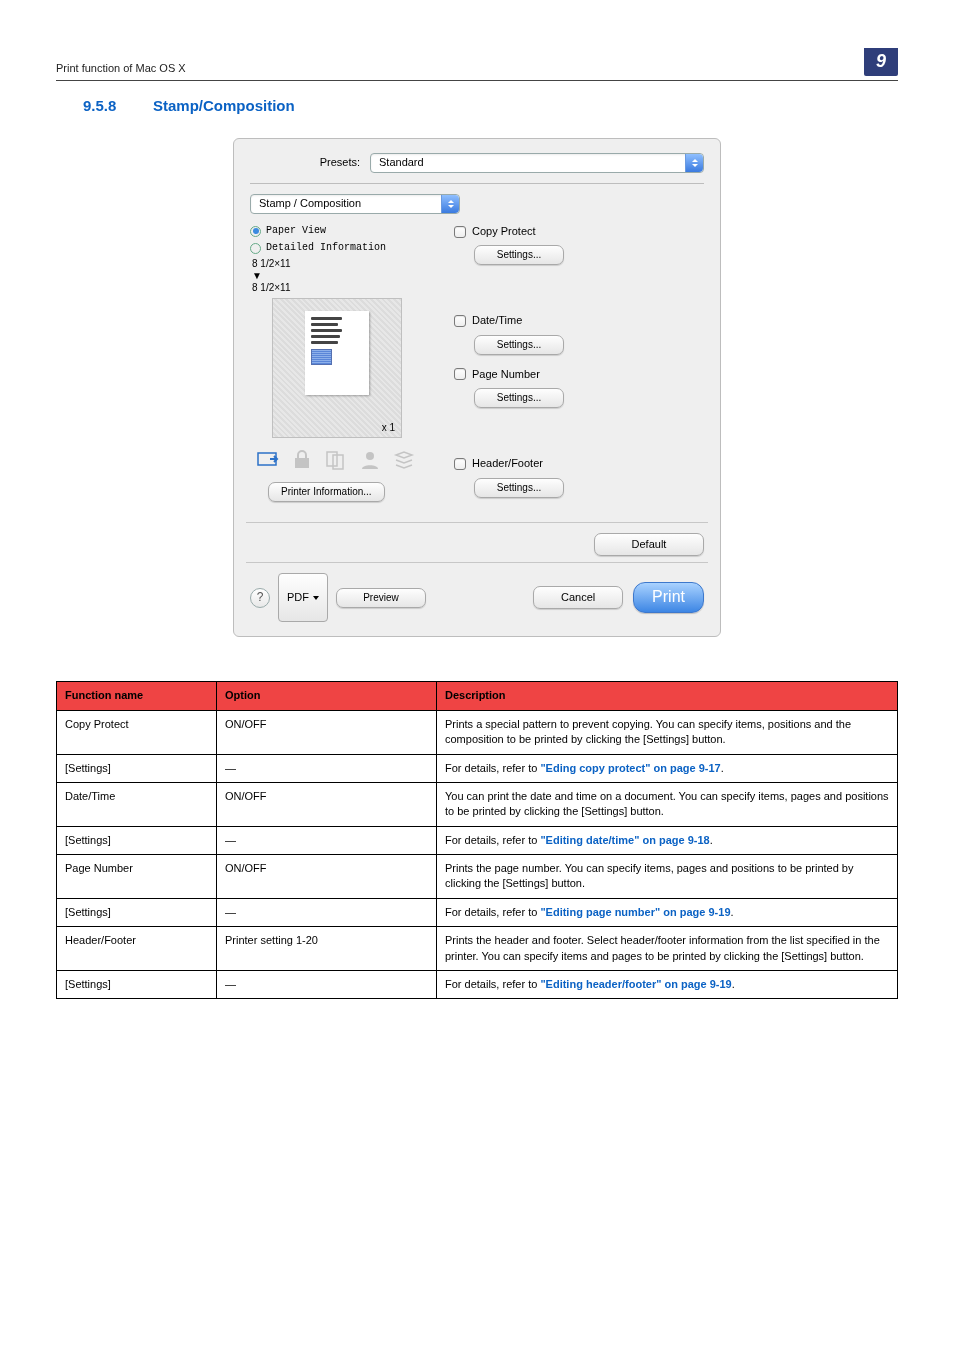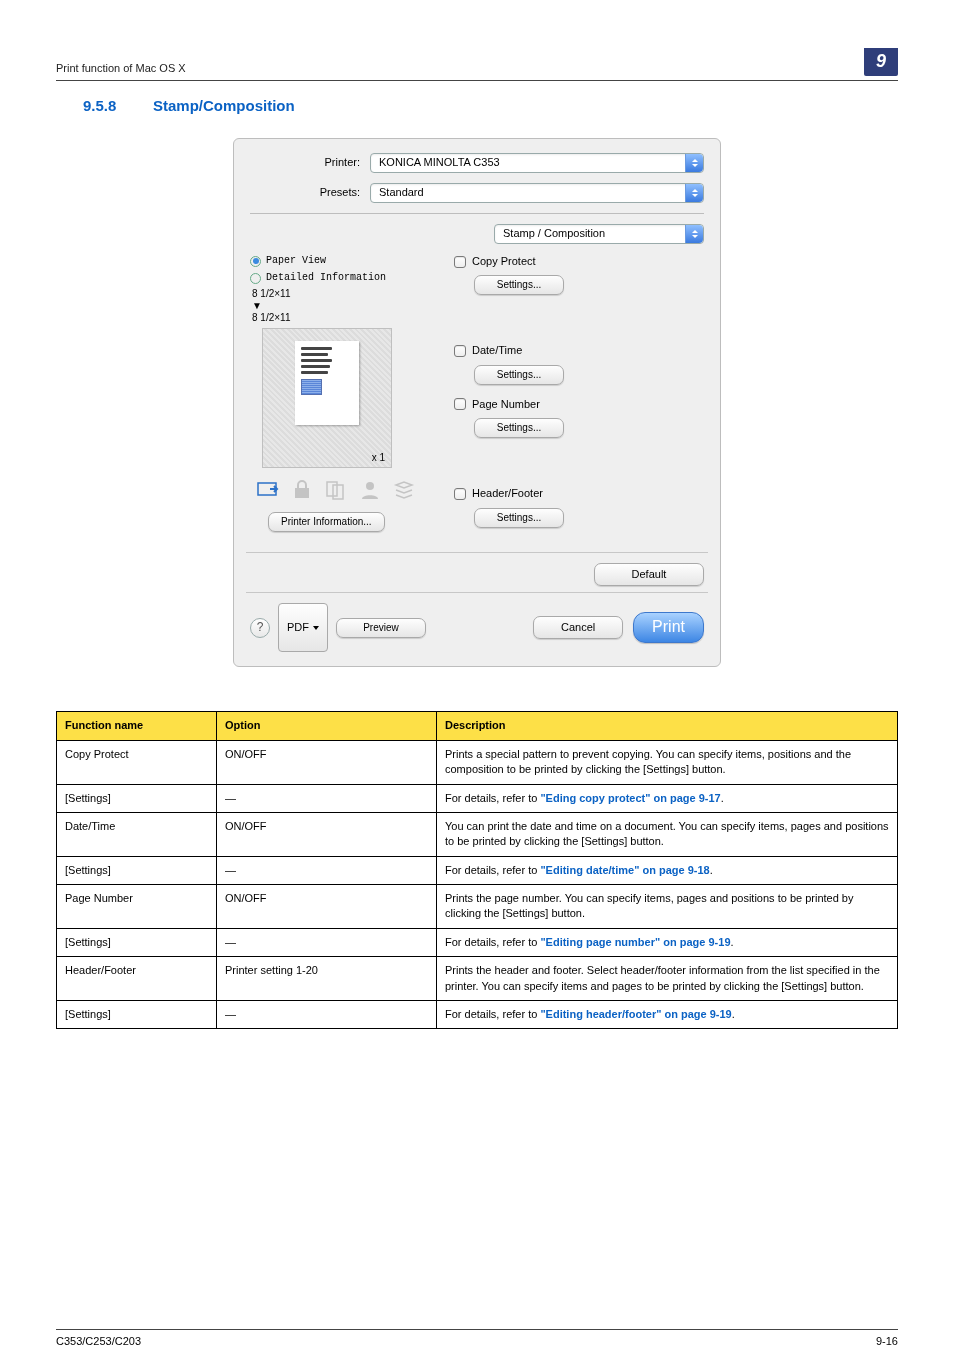--- a/index.html
+++ b/index.html
@@ -72,42 +72,42 @@
     position:absolute; right:0; top:0; bottom:0; width:18px;
     background: linear-gradient(#8fbfff,#3a7adf);
     border-left:1px solid #6a9ae0;
     border-radius: 0 4px 4px 0;
     display:flex; flex-direction:column; justify-content:center; align-items:center;
   }
   .aqua-end .tri { width:0;height:0;border-left:3px solid transparent;border-right:3px solid transparent; }
   .aqua-end .up { border-bottom:3px solid #fff; margin-bottom:1px;}
   .aqua-end .dn { border-top:3px solid #fff; margin-top:1px;}
   .divider { height:1px;background:#bdbdbd;margin:4px 0 10px 0;}
-  .center-select-row { display:flex; justify-content:flex-end; margin-bottom:10px;}
+  .center-select-row { display:flex; justify-content:flex-start; margin-bottom:10px;}
   .center-select-row .aqua-select{ width:210px; flex:0 0 210px; }
 
   .mid-grid { display:flex; }
   .left-col { width: 180px; }
   .right-col { flex:1; padding-left: 24px; }
 
   .radio-row { display:flex; align-items:center; font-size:10px; margin-bottom:3px;font-family:Liberation Mono, monospace;}
   .radio {
     width:11px;height:11px;border:1px solid #6a8;
     border-radius:50%; margin-right:5px; display:inline-flex;align-items:center;justify-content:center;
   }
   .radio.sel::after{content:"";width:6px;height:6px;border-radius:50%;background:#3b8be0;}
   .paper-sizes { font-size:10px; line-height:1.2; margin:2px 0 4px 2px;}
   .paper-sizes .arrow { font-size:10px; }
 
   .preview-zone {
     width:130px; height:140px;
     background: repeating-linear-gradient(45deg,#e7e7e7,#e7e7e7 2px,#dcdcdc 2px,#dcdcdc 4px);
     border:1px solid #bfbfbf;
     display:flex;flex-direction:column;align-items:center;justify-content:flex-start;
-    padding-top:12px; position:relative; margin-left:12px;
+    padding-top:12px; position:relative; margin-left:22px;
   }
   .sheet { width:64px;height:84px;background:#fff;box-shadow:1px 1px 2px rgba(0,0,0,0.3);
            display:flex;flex-direction:column;padding:6px;gap:3px;}
   .line{height:3px;background:#444;border-radius:1px;}
   .line.w1{width:60%;}.line.w2{width:52%;}.line.w3{width:56%;}
   .blue-box{height:16px;width:40%;background:#5a86d8;border:1px solid #5570b0;margin-top:2px;
             background-image:repeating-linear-gradient(0deg,#5a86d8,#5a86d8 1px,#8db0ea 1px,#8db0ea 2px);}
   .x1 { position:absolute; bottom:2px; right:6px; font-size:10px;}
 
   .icon-row { display:flex; gap:6px; margin:10px 0 0 4px; align-items:center;}
@@ -152,21 +152,21 @@
     border-collapse: collapse;
     font-size: 11px;
   }
   table.info th, table.info td {
     border: 0.5px solid #000;
     padding: 6px 8px;
     vertical-align: top;
     text-align: left;
   }
   table.info th {
-    background: #fde047;
+    background: #ef4444;
     font-weight: bold;
   }
   table.info td.col1 {width:160px;}
   table.info td.col2 {width:220px;}
   a.link { color:#0b62c4; font-weight:bold; text-decoration:none;}
 
   .footer {
     display:flex;justify-content:space-between;align-items:flex-end;
     border-top:1px solid #444;padding-top:4px;margin-top:300px;font-size:11px;
   }
@@ -180,30 +180,20 @@
     <span class="header-title">Print function of Mac OS X</span>
     <span class="chapter-badge">9</span>
   </div>
 
   <div class="section-heading">
     <span class="sec-num">9.5.8</span><span>Stamp/Composition</span>
   </div>
 
   <div class="dialog-wrap">
     <div class="dialog">
-      <div class="row">
-        <span class="label">Printer:</span>
-        <div class="aqua-select">
-          <span>KONICA MINOLTA C353</span>
-          <span class="aqua-end">
-              <span class="tri up"></span>
-              <span class="tri dn"></span>
-            </span>
-        </div>
-      </div>
       <div class="row">
         <span class="label">Presets:</span>
         <div class="aqua-select">
           <span>Standard</span>
           <span class="aqua-end">
               <span class="tri up"></span>
               <span class="tri dn"></span>
             </span>
         </div>
       </div>
@@ -383,18 +373,14 @@
         <td>Prints the header and footer. Select header/footer information from the list specified in the printer. You can specify items and pages to be printed by clicking the [Settings] button.</td>
       </tr>
       <tr>
         <td class="col1">[Settings]</td>
         <td class="col2">—</td>
         <td><span>For details, refer to </span><a class="link" href="#">"Editing header/footer" on page 9-19</a><span>.</span></td>
       </tr>
     </tbody>
   </table>
 
-  <div class="footer">
-    <span>C353/C253/C203</span>
-    <span>9-16</span>
-  </div>
 
 </div>
 
 </body></html>

